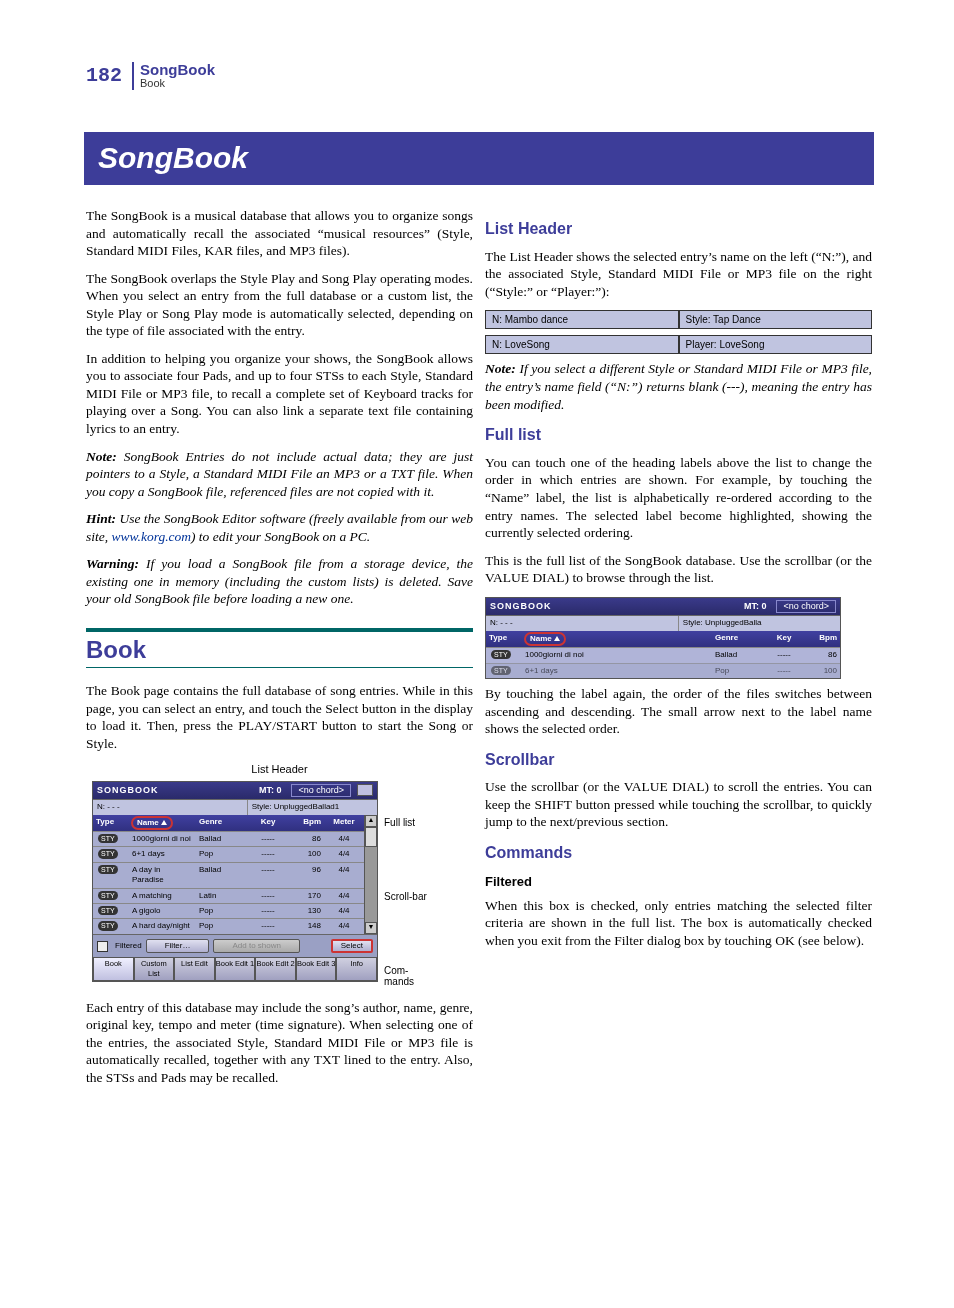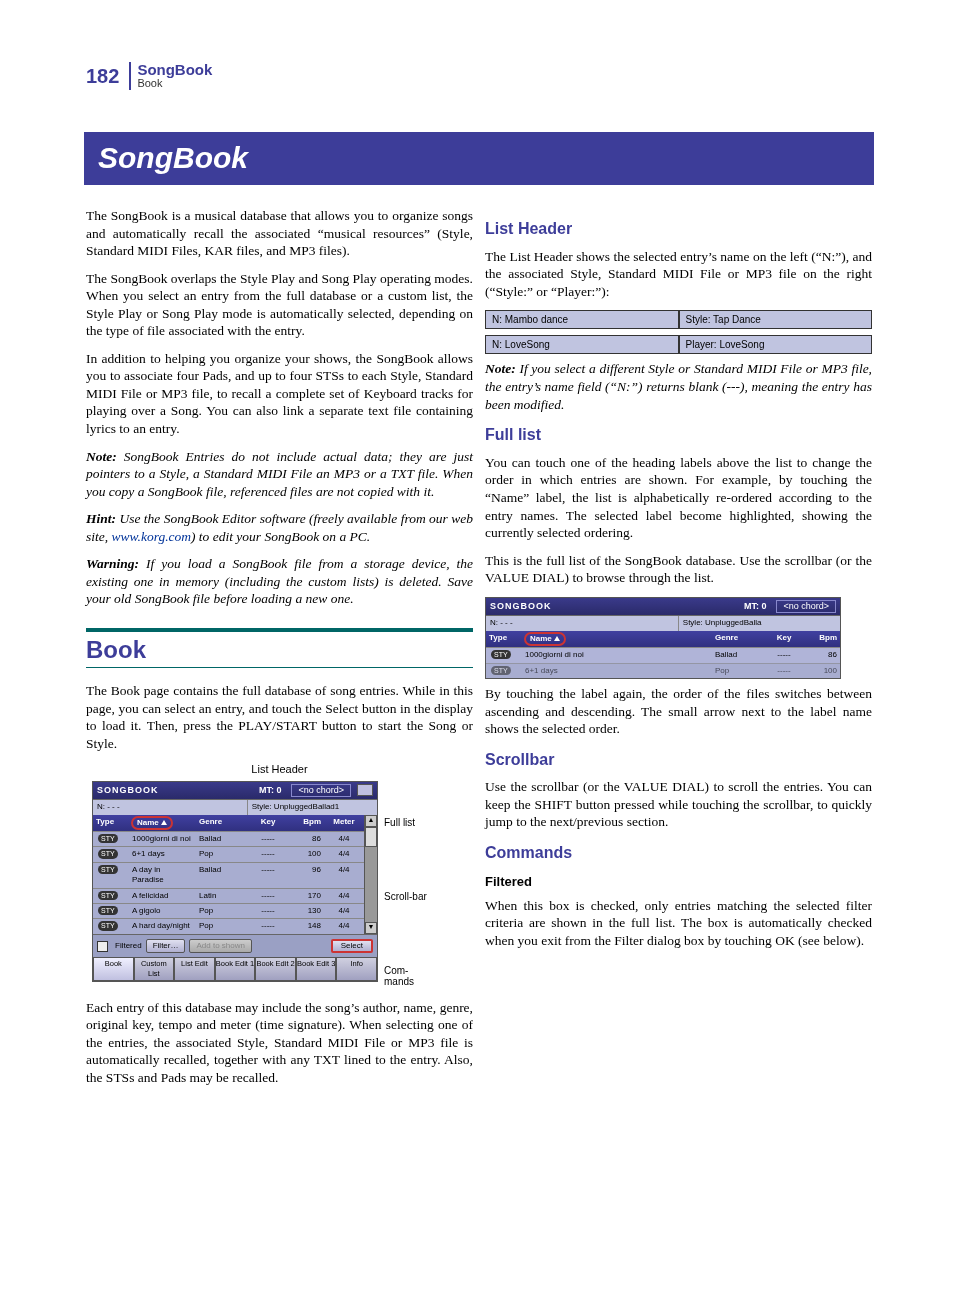--- a/index.html
+++ b/index.html
@@ -28,21 +28,21 @@
   }
   
   .runhead {
     display: flex;
     align-items: stretch;
     height: 28px;
     margin-bottom: 42px;
   }
   .runhead .pagenum {
     color: var(--korg-blue);
-    font-family: Liberation Sans, sans-serif;
+    font-family: Liberation Mono, monospace;
     font-weight: 700;
     font-size: 20px;
     padding-right: 8px;
     display:flex; align-items:center;
   }
   .runhead .sep {
     width: 2px;
     background: var(--korg-blue);
     margin: 0 6px 0 2px;
   }
@@ -166,21 +166,21 @@
     font-size:7px; padding:0 3px; margin-left:2px;
   }
   .lcd .row div { padding:1px 3px; }
   .lcd .cmds {
     display:flex; gap:4px; padding:4px; background:#9aa0c4;
     border-top:1px solid #666; font-size:8px; align-items:center;
   }
   .lcd .cmds .chk { width:9px; height:9px; border:1px solid #333; background:#eee; display:inline-block; margin-right:3px;}
   .lcd .cmds .btn {
     background: linear-gradient(#e0e0f0,#b0b0d0);
-    border:1px solid #555; border-radius:2px; padding:1px 6px;
+    border:1px solid #555; border-radius:2px; padding:1px 18px;
     font-size:8px;
   }
   .lcd .cmds .btn.dim { color:#888; background:linear-gradient(#ccc,#aaa); }
   .lcd .cmds .btn.sel { border:2px solid #cc3333; padding:0px 8px; }
   .lcd .tabs {
     display:flex; font-size:7.5px; background:#888; color:#000;
   }
   .lcd .tabs .tab {
     flex:1; background:linear-gradient(#d0d0e0,#a0a0c0);
     border:1px solid #555; text-align:center; padding:1px 0;
@@ -301,21 +301,21 @@
                 <div class="row">
                     <div class="c-type"><span class="tag">STY</span></div>
                     <div class="c-name">A day in Paradise</div>
                     <div class="c-genre">Ballad</div>
                     <div class="c-key">-----</div>
                     <div class="c-bpm">96</div>
                     <div class="c-meter">4/4</div>
                   </div>
                 <div class="row">
                     <div class="c-type"><span class="tag">STY</span></div>
-                    <div class="c-name">A felicidad</div>
+                    <div class="c-name">A matching</div>
                     <div class="c-genre">Latin</div>
                     <div class="c-key">-----</div>
                     <div class="c-bpm">170</div>
                     <div class="c-meter">4/4</div>
                   </div>
                 <div class="row">
                     <div class="c-type"><span class="tag">STY</span></div>
                     <div class="c-name">A gigolo</div>
                     <div class="c-genre">Pop</div>
                     <div class="c-key">-----</div>

